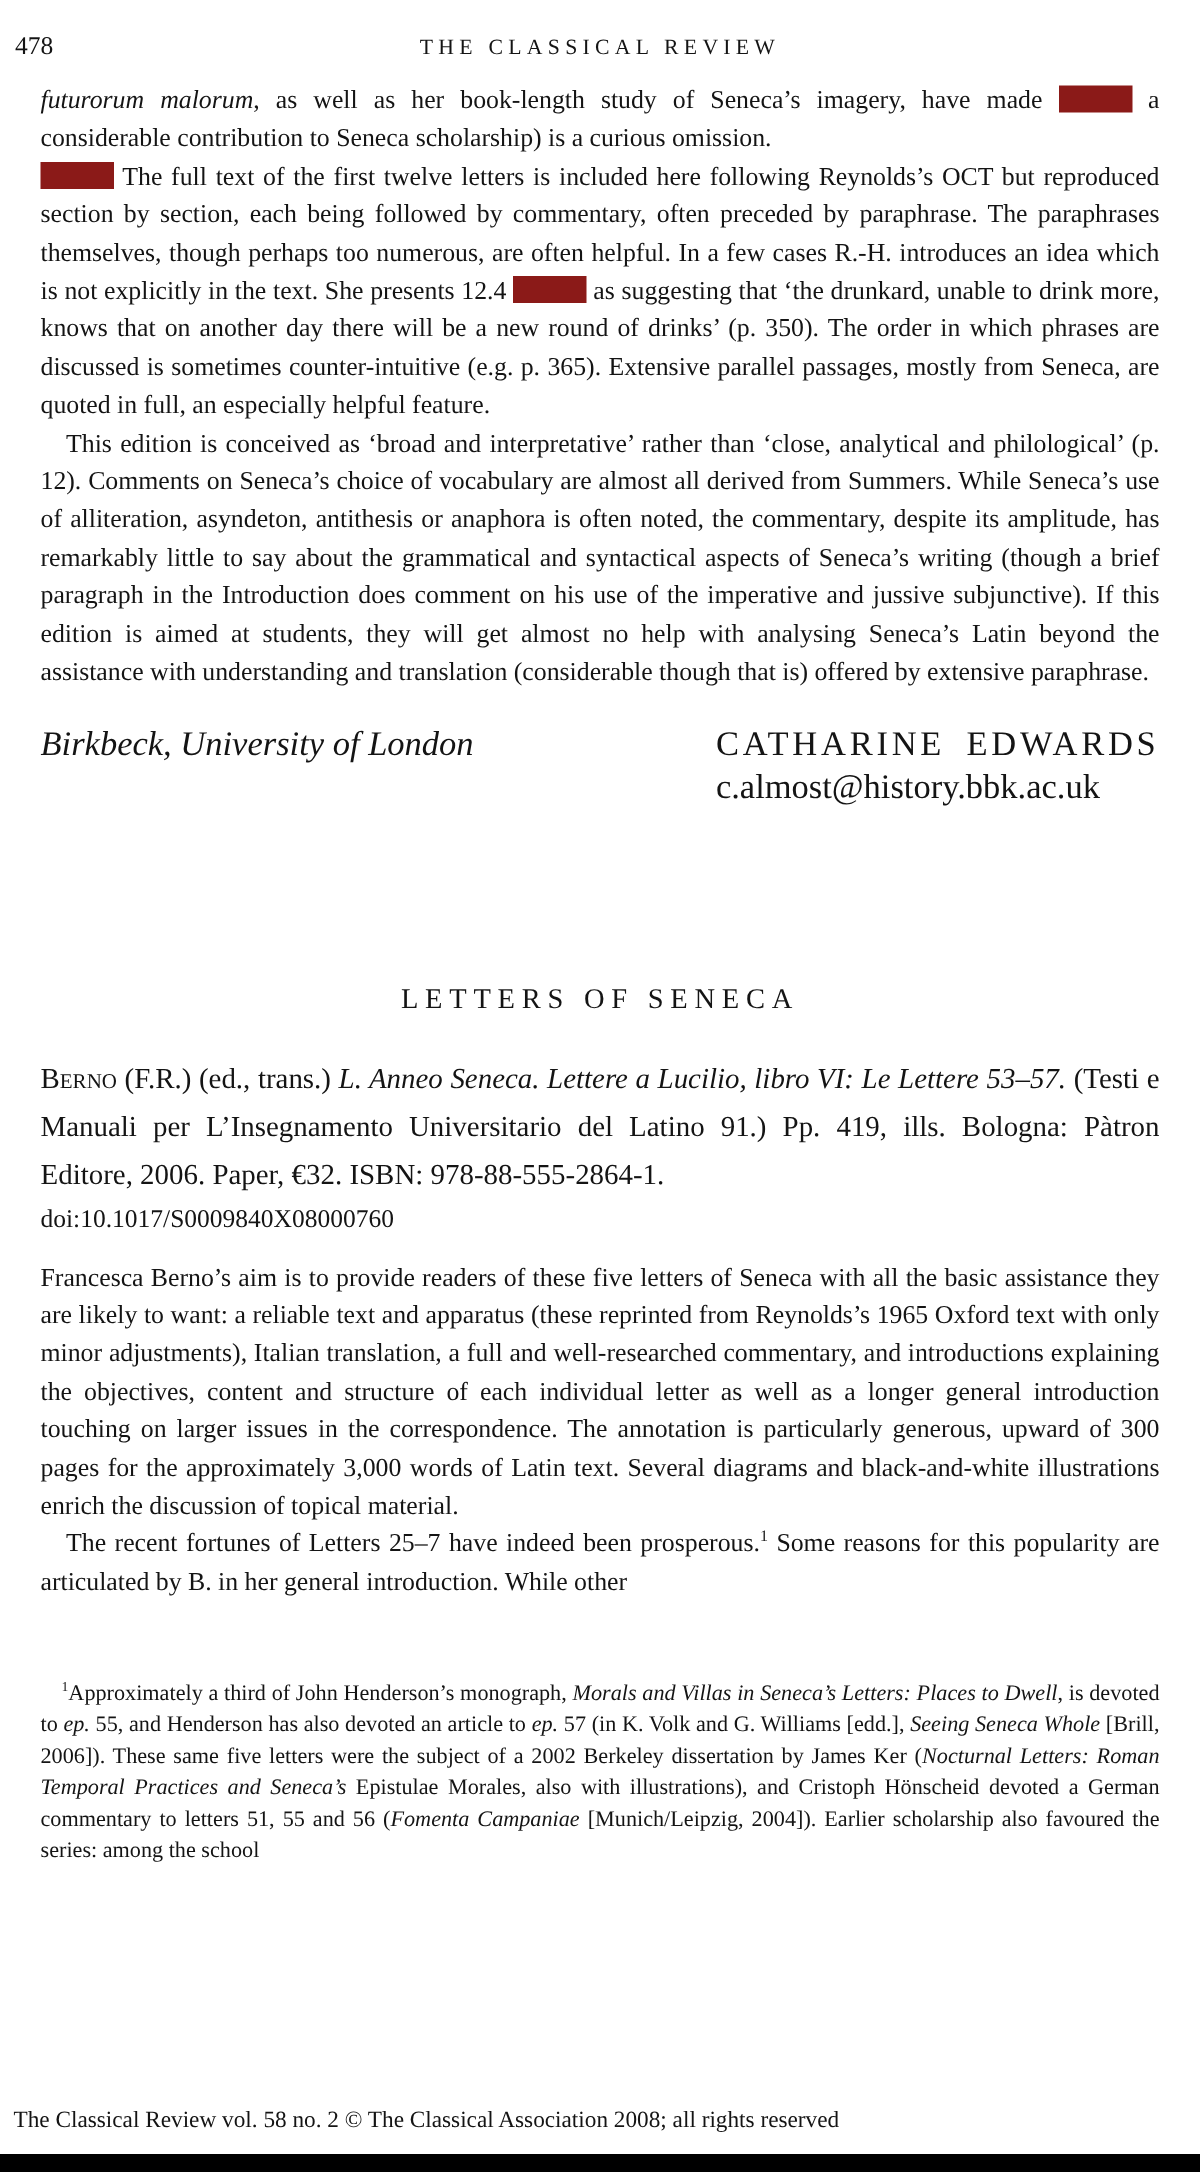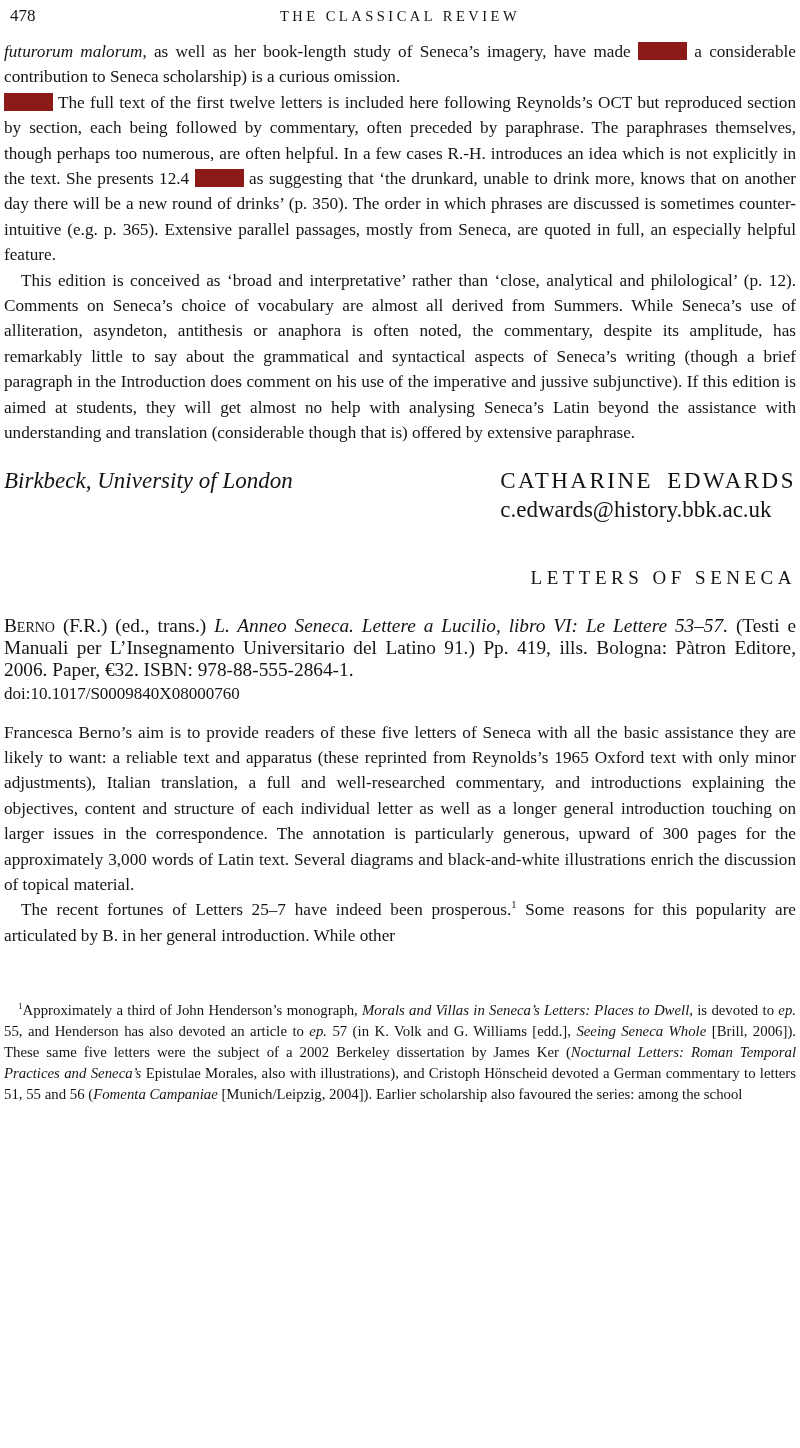--- a/index.html
+++ b/index.html
@@ -10,27 +10,27 @@
     margin: 0 auto;
     background: #ffffff;
     color: #141414;
     font-family: "Liberation Serif", "DejaVu Serif", serif;
     overflow: hidden;
   }
   
   .running-head {
     display: flex;
     align-items: baseline;
-    padding: 6px 10px 0 10px;
+    padding: 21px 10px 0 10px;
   }
   .pagenum { width: 90px; font-size: 17px; }
   .journal-title { flex: 1; text-align: center; font-size: 14.5px; letter-spacing: 3.5px; }
   .head-spacer { width: 90px; }
 
-  main { padding: 0 4px; }
+  main { padding: 0 27px; }
 
   .body {
     font-size: 17.2px;
     line-height: 25.4px;
     text-align: justify;
     margin: 0;
   }
   .cont { margin-top: 13px; }
   .indent { text-indent: 17px; }
   .it { font-style: italic; }
@@ -51,29 +51,29 @@
     align-items: flex-start;
     margin-top: 22px;
     font-size: 23px;
   }
   .sig-left { font-style: italic; }
   .sig-right { text-align: left; }
   .sig-name { letter-spacing: 2.5px; word-spacing: 6px; }
   .sig-email { margin-top: 3px; }
 
   .review-heading {
-    text-align: right;
+    text-align: center;
     font-weight: 400;
     font-size: 19px;
     letter-spacing: 4.5px;
-    margin: 44px 0 0 0;
+    margin: 118px 0 0 0;
   }
   .citation {
     font-size: 19.3px;
-    line-height: 22px;
+    line-height: 32px;
     text-align: justify;
     margin: 26px 0 0 0;
   }
   .doi { font-size: 17px; margin-top: 3px; }
 
   .first-after-doi { margin-top: 16px; }
 
   .footnote {
     font-size: 14.8px;
     line-height: 21px;
@@ -109,32 +109,36 @@
     <p class="body cont"><span class="it">futurorum malorum</span><span>, as well as her book-length study of Seneca’s imagery, have made </span><span class="redaction-box" style="background: rgb(139, 26, 24);"></span><span> a considerable contribution to Seneca scholarship) is a curious omission.</span></p>
 
     <p class="body"><span class="redaction-box" style="background: rgb(139, 26, 24);"></span><span> The full text of the first twelve letters is included here following Reynolds’s OCT but reproduced section by section, each being followed by commentary, often preceded by paraphrase. The paraphrases themselves, though perhaps too numerous, are often helpful. In a few cases R.-H. introduces an idea which is not explicitly in the text. She presents 12.4 </span><span class="redaction-box" style="background: rgb(139, 26, 24);"></span><span> as suggesting that ‘the drunkard, unable to drink more, knows that on another day there will be a new round of drinks’ (p. 350). The order in which phrases are discussed is sometimes counter-intuitive (e.g. p. 365). Extensive parallel passages, mostly from Seneca, are quoted in full, an especially helpful feature.</span></p>
 
     <p class="body indent">This edition is conceived as ‘broad and interpretative’ rather than ‘close, analytical and philological’ (p. 12). Comments on Seneca’s choice of vocabulary are almost all derived from Summers. While Seneca’s use of alliteration, asyndeton, antithesis or anaphora is often noted, the commentary, despite its amplitude, has remarkably little to say about the grammatical and syntactical aspects of Seneca’s writing (though a brief paragraph in the Introduction does comment on his use of the imperative and jussive subjunctive). If this edition is aimed at students, they will get almost no help with analysing Seneca’s Latin beyond the assistance with understanding and translation (considerable though that is) offered by extensive paraphrase.</p>
 
     <div class="signature">
       <div class="sig-left">Birkbeck, University of London</div>
       <div class="sig-right">
         <div class="sig-name">CATHARINE EDWARDS</div>
-        <div class="sig-email">c.edwards@history.bbk.ac.uk</div>
+        <div class="sig-email">c.almost@history.bbk.ac.uk</div>
       </div>
     </div>
 
     <h2 class="review-heading">LETTERS OF SENECA</h2>
 
     <p class="citation"><span class="sc">Berno</span><span> (F.R.) (ed., trans.) </span><span class="it">L. Anneo Seneca. Lettere a Lucilio, libro VI: Le Lettere 53–57.</span><span> (Testi e Manuali per L’Insegnamento Universitario del Latino 91.) Pp. 419, ills. Bologna: Pàtron Editore, 2006. Paper, €32. ISBN: 978-88-555-2864-1.</span></p>
 
     <div class="doi">doi:10.1017/S0009840X08000760</div>
 
     <p class="body first-after-doi">Francesca Berno’s aim is to provide readers of these five letters of Seneca with all the basic assistance they are likely to want: a reliable text and apparatus (these reprinted from Reynolds’s 1965 Oxford text with only minor adjustments), Italian translation, a full and well-researched commentary, and introductions explaining the objectives, content and structure of each individual letter as well as a longer general introduction touching on larger issues in the correspondence. The annotation is particularly generous, upward of 300 pages for the approximately 3,000 words of Latin text. Several diagrams and black-and-white illustrations enrich the discussion of topical material.</p>
 
     <p class="body indent"><span>The recent fortunes of Letters 25–7 have indeed been prosperous.</span><sup>1</sup><span> Some reasons for this popularity are articulated by B. in her general introduction. While other</span></p>
 
     <div class="footnote"><sup>1</sup><span>Approximately a third of John Henderson’s monograph, </span><span class="it">Morals and Villas in Seneca’s Letters: Places to Dwell</span><span>, is devoted to </span><span class="it">ep.</span><span> 55, and Henderson has also devoted an article to </span><span class="it">ep.</span><span> 57 (in K. Volk and G. Williams [edd.], </span><span class="it">Seeing Seneca Whole</span><span> [Brill, 2006]). These same five letters were the subject of a 2002 Berkeley dissertation by James Ker (</span><span class="it">Nocturnal Letters: Roman Temporal Practices and Seneca’s</span><span> Epistulae Morales, also with illustrations), and Cristoph Hönscheid devoted a German commentary to letters 51, 55 and 56 (</span><span class="it">Fomenta Campaniae</span><span> [Munich/Leipzig, 2004]). Earlier scholarship also favoured the series: among the school</span></div>
 
   </main>
 
+  <footer class="page-footer">
+    <div class="footer-line">The Classical Review vol. 58 no. 2 © The Classical Association 2008; all rights reserved</div>
+    <div class="bottom-bar"></div>
+  </footer>
 
 </div>
 
 </body></html>

